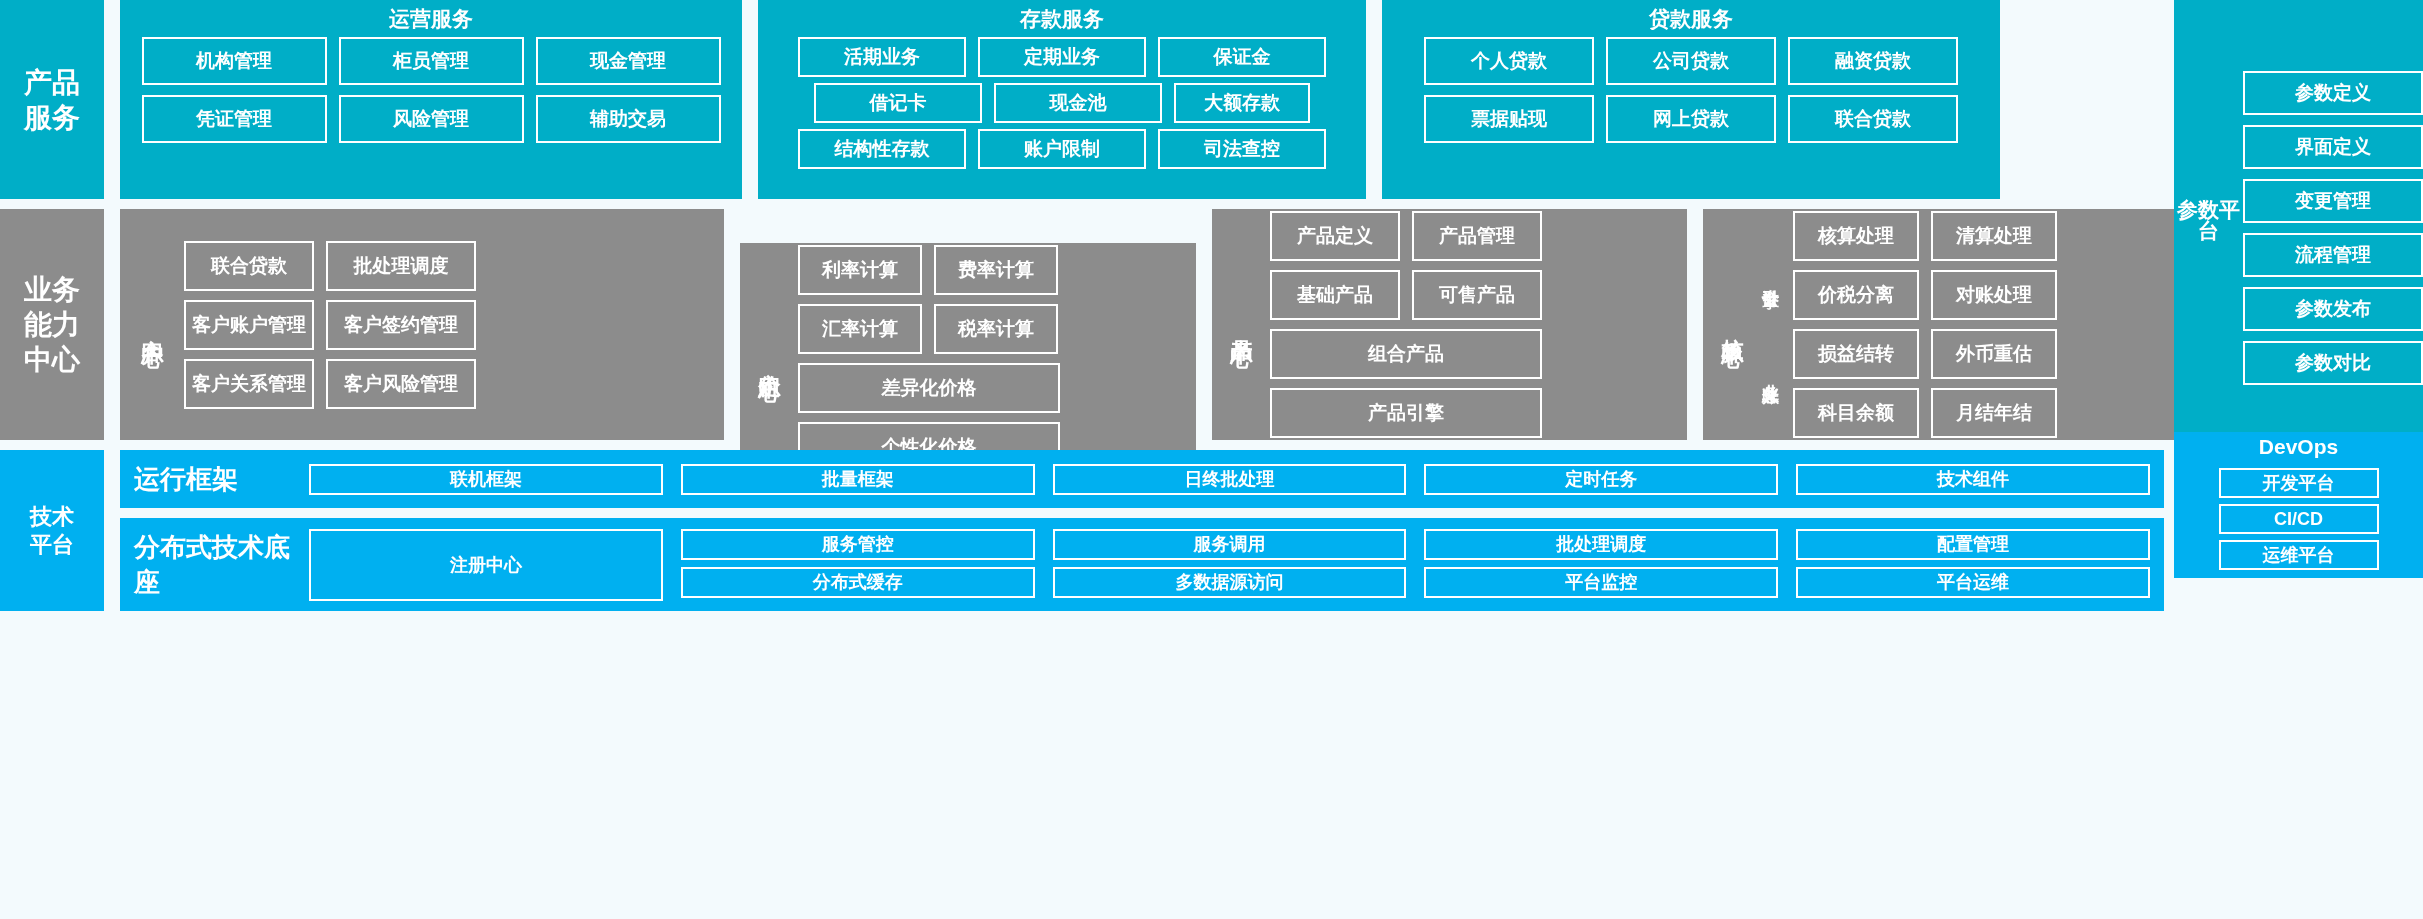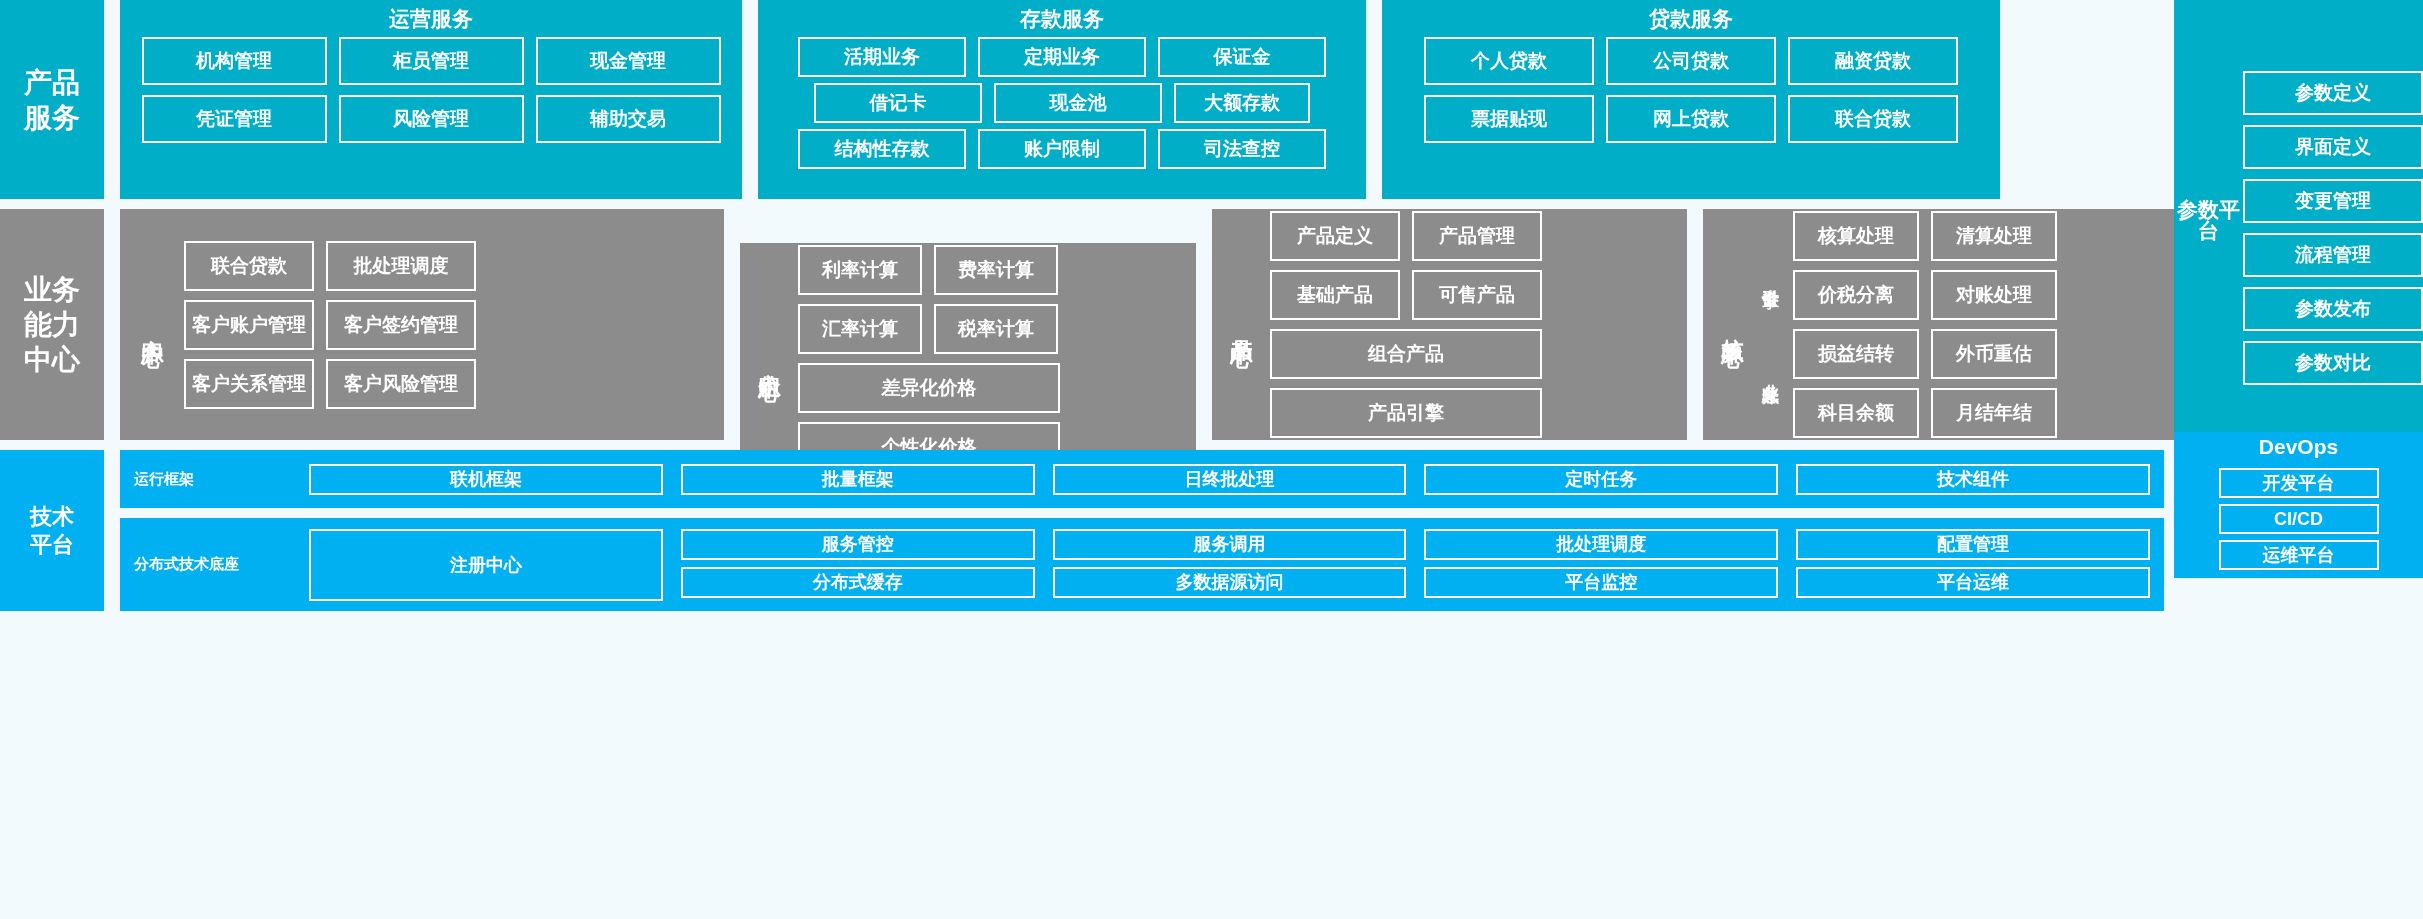--- a/index.html
+++ b/index.html
@@ -62,21 +62,21 @@
   .cap-group{margin-left:16px;height:231px;display:flex;align-items:center;padding:0 12px;box-sizing:border-box;}
   .cap-grid{display:flex;flex-direction:column;gap:9px;margin-left:10px;}
   .cap-row{display:flex;gap:12px;}
   .cap-chip{height:50px;font-size:19px;}
 
   
   #band3{left:0;top:450px;width:2164px;height:161px;}
   #rail-tech{width:104px;height:161px;font-size:22px;}
   #tech-stack{margin-left:16px;width:2044px;display:flex;flex-direction:column;gap:10px;}
   .tech-bar{background:#00b0f0;display:flex;align-items:center;box-sizing:border-box;padding:0 14px;}
-  .tech-name{flex:none;font-size:15px;font-weight:bold;width:175px;}
+  .tech-name{flex:none;font-size:26px;font-weight:bold;width:175px;}
   .tech-chips{flex:1;display:flex;gap:18px;}
   .tech-col{flex:1;display:flex;flex-direction:column;gap:7px;}
   .tech-chip{height:31px;font-size:18px;}
 
   
   #param-platform{position:absolute;left:2174px;top:0;width:249px;height:440px;
                   display:flex;flex-direction:row;align-items:center;padding-top:6px;box-sizing:border-box;}
   #param-platform .group-title{font-size:21px;margin-bottom:6px;}
   .param-chip{width:180px;height:44px;font-size:19px;margin-top:10px;}
 

